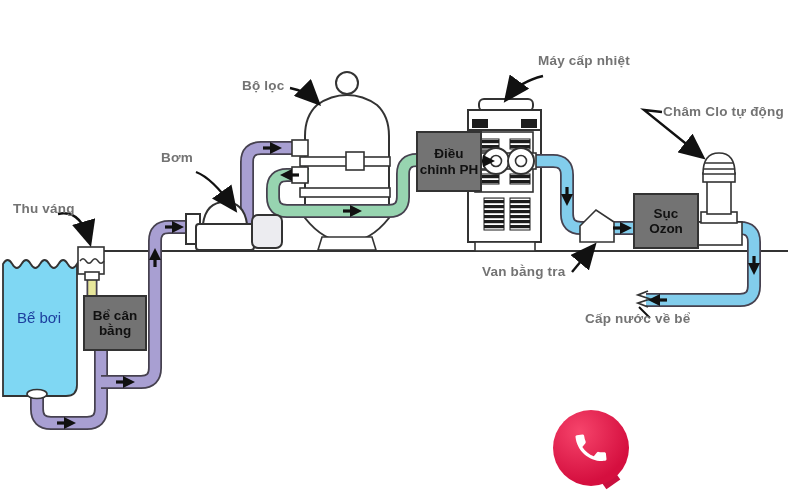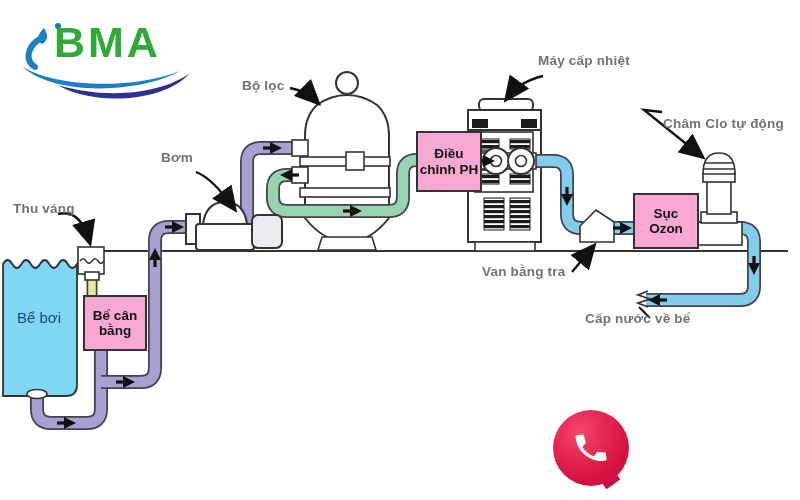--- a/index.html
+++ b/index.html
@@ -15,21 +15,21 @@
   .pi.blue{stroke:var(--treated-pipe,#82cdec);}
   .yo{fill:none;stroke:#46414f;stroke-width:11;}
   .yi{fill:none;stroke:var(--skimmer-pipe,#e8e79b);stroke-width:7.5;}
   .ws{fill:#ffffff;stroke:#333;stroke-width:2;}
   .ws1{fill:#ffffff;stroke:#333;stroke-width:1.6;}
   .ln{fill:none;stroke:#333;stroke-width:2;}
   .ptr{fill:none;stroke:#111;stroke-width:2.4;}
   
   .lbl{position:absolute;font-size:13.5px;font-weight:bold;color:#737373;white-space:nowrap;letter-spacing:.2px;}
   .pool-lbl{position:absolute;font-size:15px;font-weight:normal;color:var(--pool-text,#1d3f9e);white-space:nowrap;}
-  .box{position:absolute;background:#f9a8d4;border:2px solid #333;display:flex;align-items:center;
+  .box{position:absolute;background:#737373;border:2px solid #333;display:flex;align-items:center;
        justify-content:center;text-align:center;font-size:13.5px;font-weight:bold;color:#111;line-height:1.12;}
   
   #logo{position:absolute;left:8px;top:4px;width:195px;height:96px;}
   #logo .brand{position:absolute;left:46px;top:14px;font-size:43px;font-weight:bold;
        color:var(--logo-green,#2faa38);letter-spacing:3px;}
   
   #phone-badge{position:absolute;left:545px;top:403px;width:250px;height:92px;}
   #phone-badge .pill{position:absolute;left:40px;top:21px;width:197px;height:48px;border-radius:25px;
        background:linear-gradient(180deg,#f43b63,var(--badge-red,#e81148));
        display:flex;align-items:center;justify-content:center;padding-left:42px;box-sizing:border-box;}
@@ -171,37 +171,27 @@
       <path class="ptr" d="M58,214 Q80,209 89,240" marker-end="url(#ah)"></path>
       <path class="ptr" d="M196,172 Q212,178 233,207" marker-end="url(#ah)"></path>
       <path class="ptr" d="M290,88 Q306,91 316,101" marker-end="url(#ah)"></path>
       <path class="ptr" d="M543,76 Q519,82 508,97" marker-end="url(#ah)"></path>
       <path class="ptr" d="M662,112 L644,110 L700,155" marker-end="url(#ah)"></path>
       <path class="ptr" d="M572,272 L592,248" marker-end="url(#ah)"></path>
       <path d="M650,318 L639,307" stroke="#111" stroke-width="2" fill="none"></path>
     </g>
   </svg>
 
-  <div id="logo">
-    <svg width="195" height="96" viewBox="0 0 195 96">
-      <path d="M30,36 C19,44 17,57 27,63" fill="none" stroke="var(--logo-wave-blue,#1a7fc4)" stroke-width="6" stroke-linecap="round"></path>
-      <path d="M36,24 q7,11 -2,16 q-9,-5 2,-16" fill="var(--logo-wave-blue,#1a7fc4)"></path>
-      <circle cx="50" cy="22" r="3" fill="var(--logo-wave-blue,#1a7fc4)"></circle>
-      <path d="M14,62 C40,81 118,88 172,67 C130,90 44,92 14,62 Z" fill="var(--logo-wave-blue,#1a7fc4)"></path>
-      <path d="M50,81 C95,95 152,91 182,69 C156,99 84,102 50,81 Z" fill="var(--logo-wave-indigo,#2e3192)"></path>
-    </svg>
-    <div class="brand">BMA</div>
-  </div>
 
   <div class="lbl" style="left:13px;top:201px">Thu váng</div>
   <div class="pool-lbl" style="left:17px;top:309px">Bể bơi</div>
   <div class="lbl" style="left:161px;top:150px">Bơm</div>
   <div class="lbl" style="left:242px;top:78px">Bộ lọc</div>
   <div class="lbl" style="left:538px;top:53px">Máy cấp nhiệt</div>
-  <div class="lbl" style="left:663px;top:116px">Châm Clo tự động</div>
+  <div class="lbl" style="left:663px;top:104px">Châm Clo tự động</div>
   <div class="lbl" style="left:482px;top:264px">Van bằng tra</div>
   <div class="lbl" style="left:585px;top:311px">Cấp nước về bể</div>
 
   <div class="box" style="left:83px;top:295px;width:60px;height:52px">
     <span>Bể cân bằng</span>
   </div>
   <div class="box" style="left:416px;top:131px;width:62px;height:57px">
     <span>Điều chỉnh PH</span>
   </div>
   <div class="box" style="left:633px;top:193px;width:62px;height:52px">

